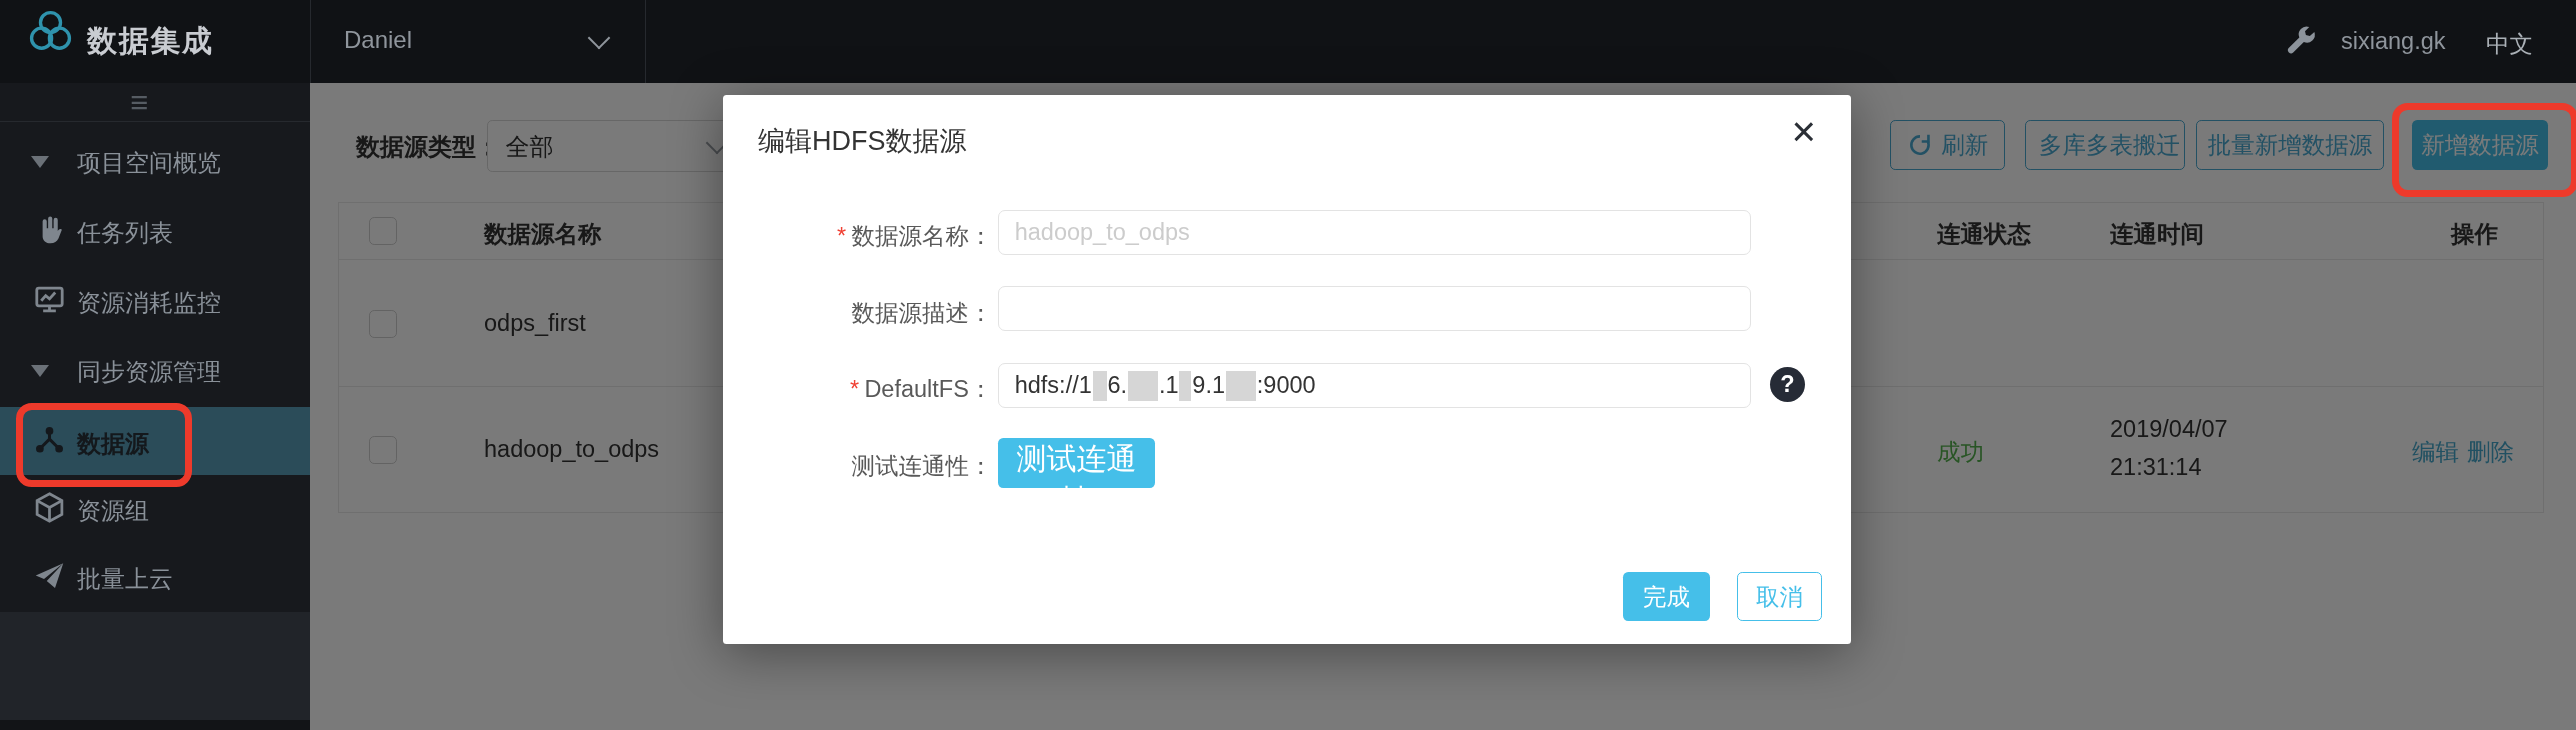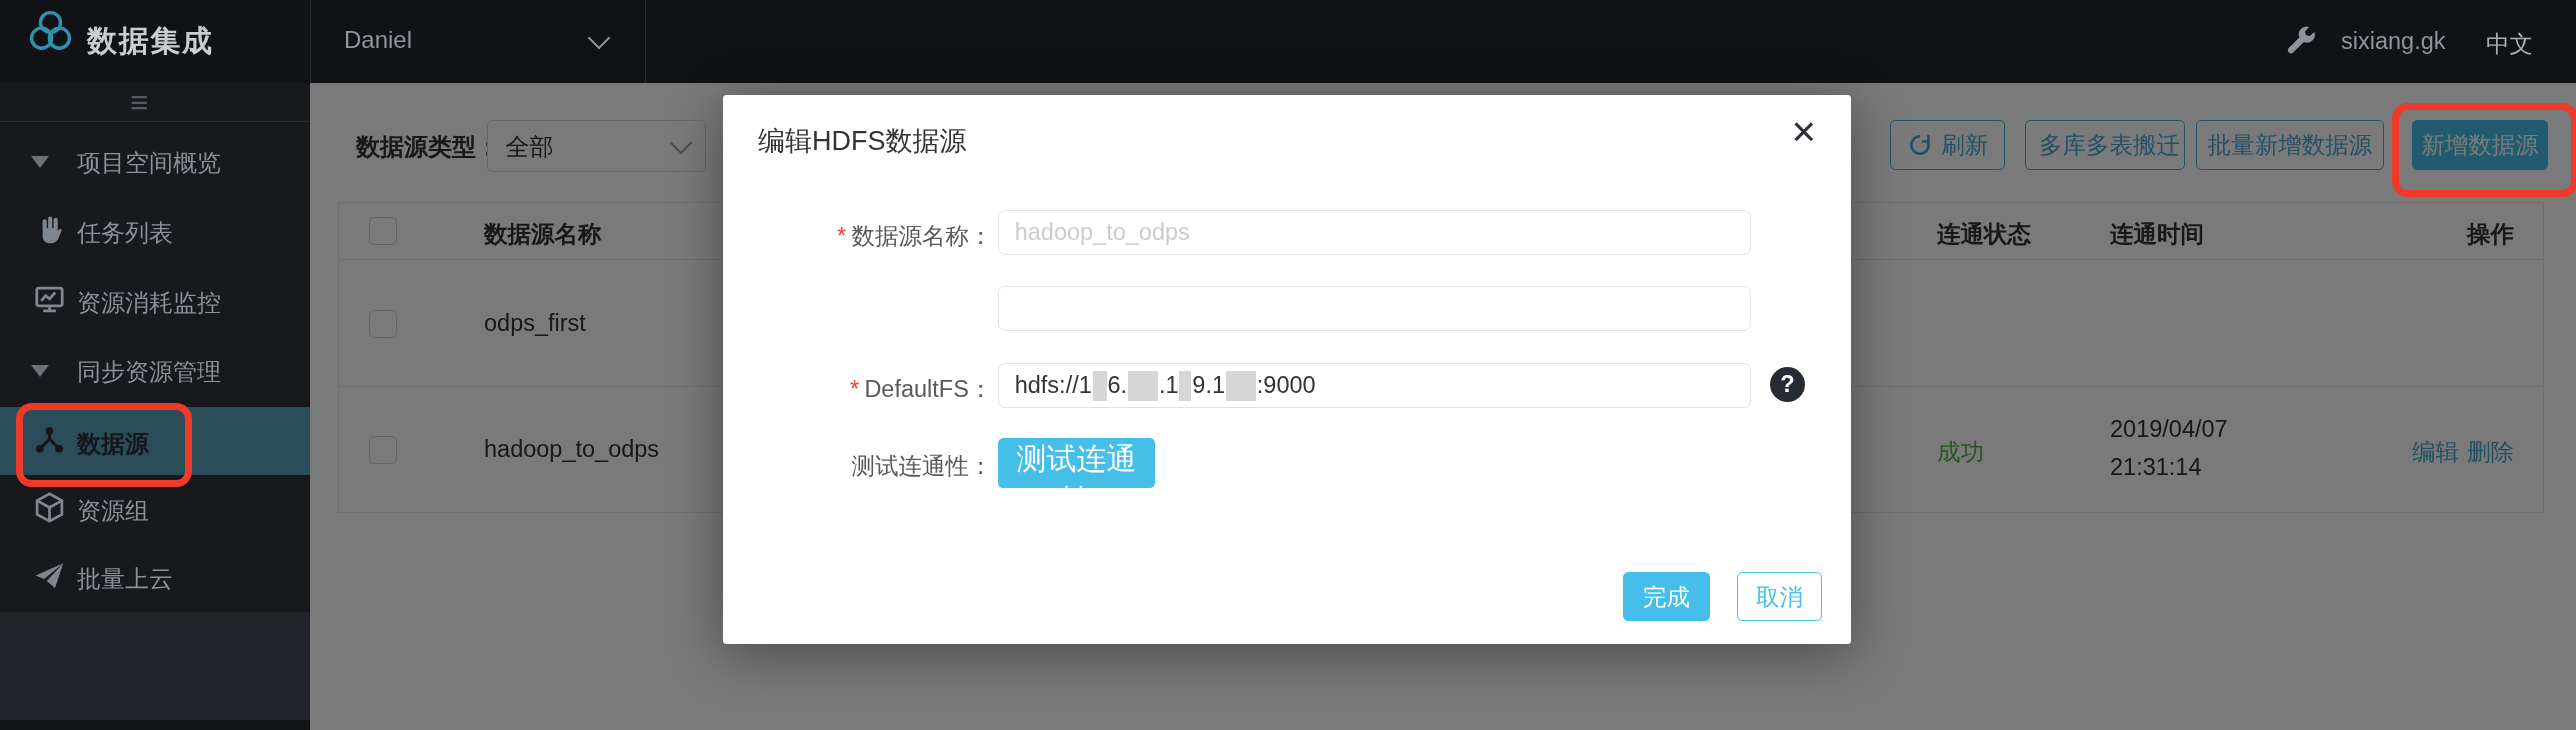--- a/index.html
+++ b/index.html
@@ -30,21 +30,21 @@
   .caret{position:absolute;left:31px;top:30px;width:0;height:0;
          border-left:9.6px solid transparent;border-right:9.6px solid transparent;border-top:12px solid #6b7178;}
   .sb-label{position:absolute;left:77px;top:21px;font-size:24px;color:#8a9199;}
   .sb-icon{position:absolute;left:33px;top:17.4px;}
   .sb-active{background:#2b4c59;}
   .sb-active .sb-label{color:#14181c;font-weight:bold;}
   
   .content{position:absolute;left:310px;top:83px;width:2266px;height:648px;background:#fff;z-index:1;}
   .filter-label{position:absolute;left:46px;top:48px;font-size:24px;font-weight:bold;color:#333;}
   .filter-select{position:absolute;left:177px;top:37px;width:217px;height:50px;border:1.7px solid #d8d8d8;
-                 border-radius:5.2px;background:#fff;cursor:pointer;}
+                 border-radius:5.2px;background:#fff;cursor:pointer;padding-left:36px;}
   .filter-select .val{position:absolute;left:17.4px;top:10.4px;font-size:24px;color:#333;}
   .filter-select .chev{position:absolute;right:15.7px;top:14px;border-color:#9aa0a6;}
   .tbtn{position:absolute;top:37px;height:50px;border:1.7px solid #49a9d2;border-radius:5.2px;background:#fff;
         color:#49a9d2;font-size:23.5px;text-align:center;box-sizing:border-box;cursor:pointer;
         display:flex;align-items:center;justify-content:center;gap:8.7px;}
   .tbtn.primary{background:#45bfe9;border:none;color:#fff;}
   .btn-refresh{left:1580px;width:115px;}
   .btn-migrate{left:1715px;width:160px;padding-left:9px;}
   .btn-batch{left:1886px;width:188px;}
   .btn-add{left:2102px;width:136px;}
@@ -54,21 +54,21 @@
   .tbl .hrow{position:absolute;left:0;top:0;width:100%;height:56px;border-bottom:1.7px solid #e8e8e8;}
   .tbl .r1{position:absolute;left:0;top:57px;width:100%;height:126px;border-bottom:1.7px solid #e8e8e8;}
   .tbl .r2{position:absolute;left:0;top:185px;width:100%;height:123px;}
   .cb{position:absolute;left:30px;width:26px;height:26px;border:1.7px solid #cfcfcf;border-radius:5.2px;
       background:#fff;cursor:pointer;}
   .th{position:absolute;font-size:23.5px;font-weight:bold;color:#333;}
   .td{position:absolute;font-size:23.5px;color:#333;}
   .c-name{left:145px;}
   .c-status{left:1598px;}
   .c-time{left:1771px;}
-  .c-act{right:29px;margin-left:36px;}
+  .c-act{right:45px;margin-left:36px;}
   .status-ok{color:#55b14e;}
   .lnk{color:#45a8cc;cursor:pointer;}
   
   .overlay{position:absolute;left:310px;top:83px;width:2266px;height:648px;
            background:rgba(0,0,0,0.52);z-index:4;}
   
   .modal{position:absolute;left:723px;top:95px;width:1128px;height:549px;background:#fff;
          border-radius:3.5px;box-shadow:0 8.7px 52px rgba(0,0,0,0.4);z-index:10;}
   .m-title{position:absolute;left:35px;top:28px;font-size:27px;color:#333;}
   .m-close{position:absolute;right:35px;top:15.7px;font-size:42px;color:#2b2f36;cursor:pointer;line-height:1;}
@@ -230,20 +230,23 @@
 
   <div class="modal">
     <div class="m-title">编辑HDFS数据源</div>
     <div class="m-close">×</div>
 
     <div class="f-label" style="top:125px;">
       <span class="req">*</span><span>数据源名称：</span>
     </div>
     <input class="f-input" style="top: 115px;" placeholder="hadoop_to_odps">
 
+    <div class="f-label" style="top:202px;">
+      <span>数据源描述：</span>
+    </div>
     <input class="f-input" style="top: 191px;" value="">
 
     <div class="f-label" style="top:278px;">
       <span class="req">*</span><span>DefaultFS：</span>
     </div>
     <div class="f-input f-div" style="top:268px;">
         <span>hdfs://1</span>
         <span class="redact" style="width: 14px;"></span>
         <span>6.</span>
         <span class="redact" style="width: 30px;"></span>

